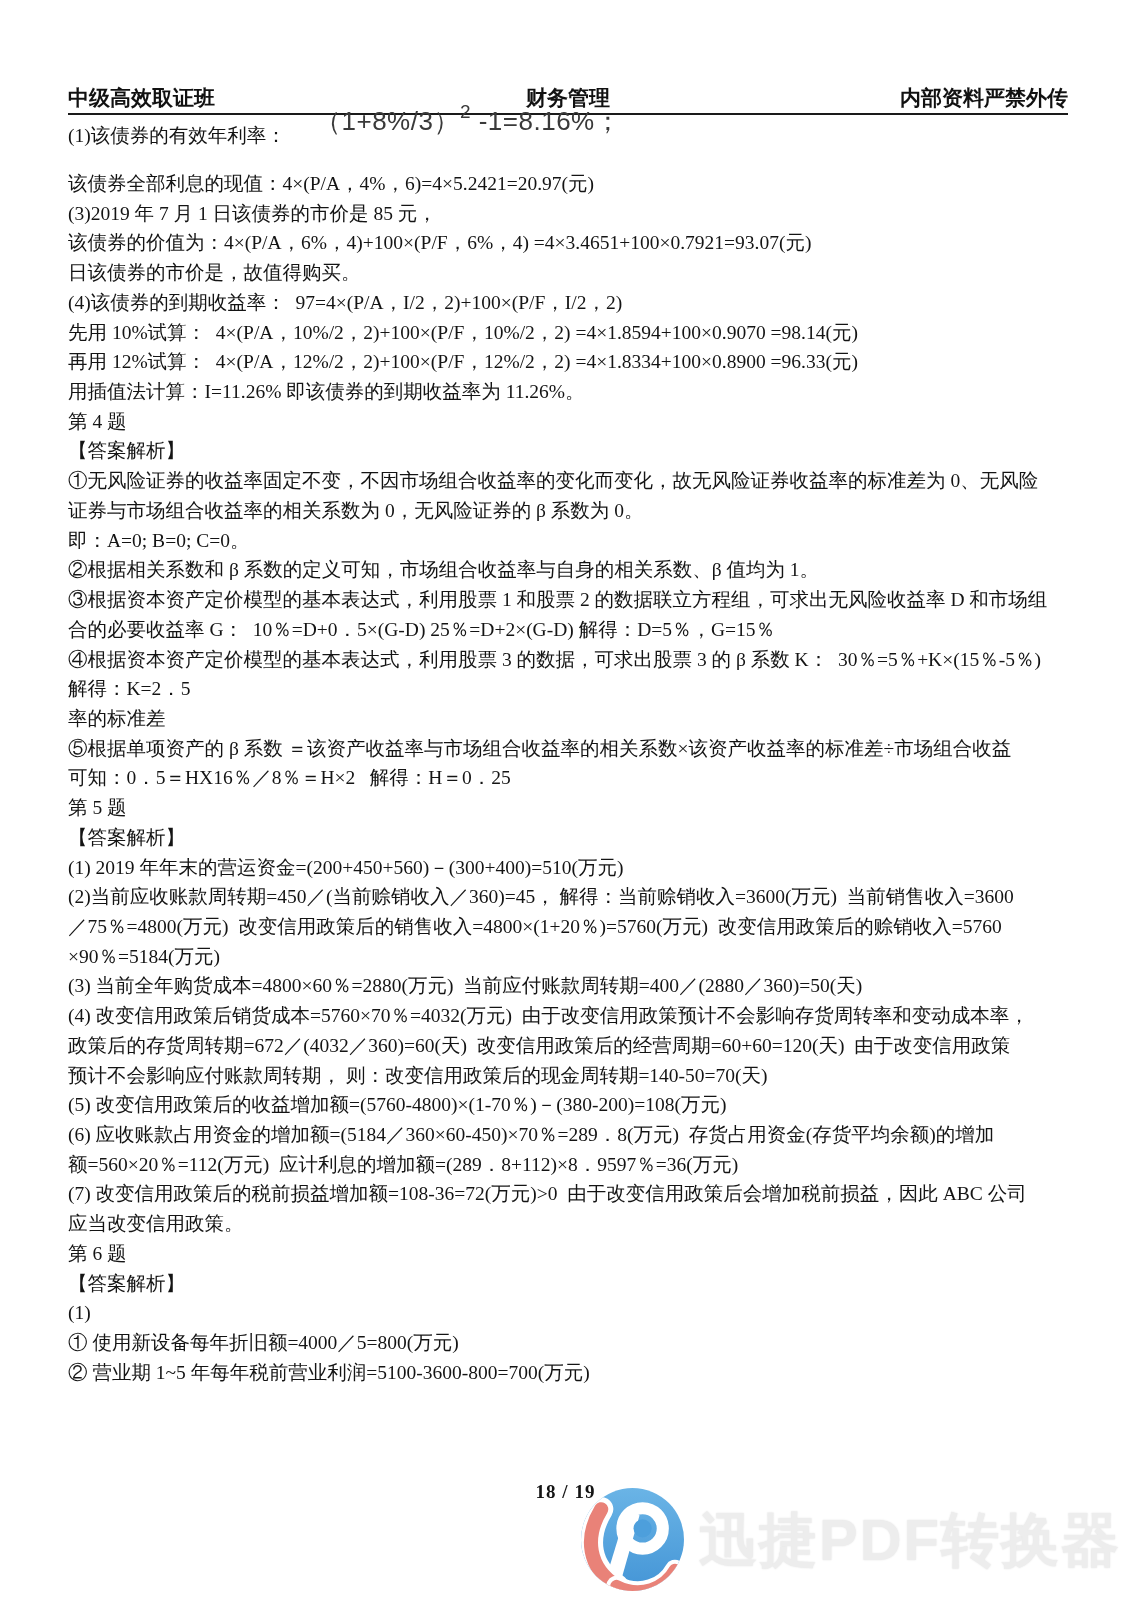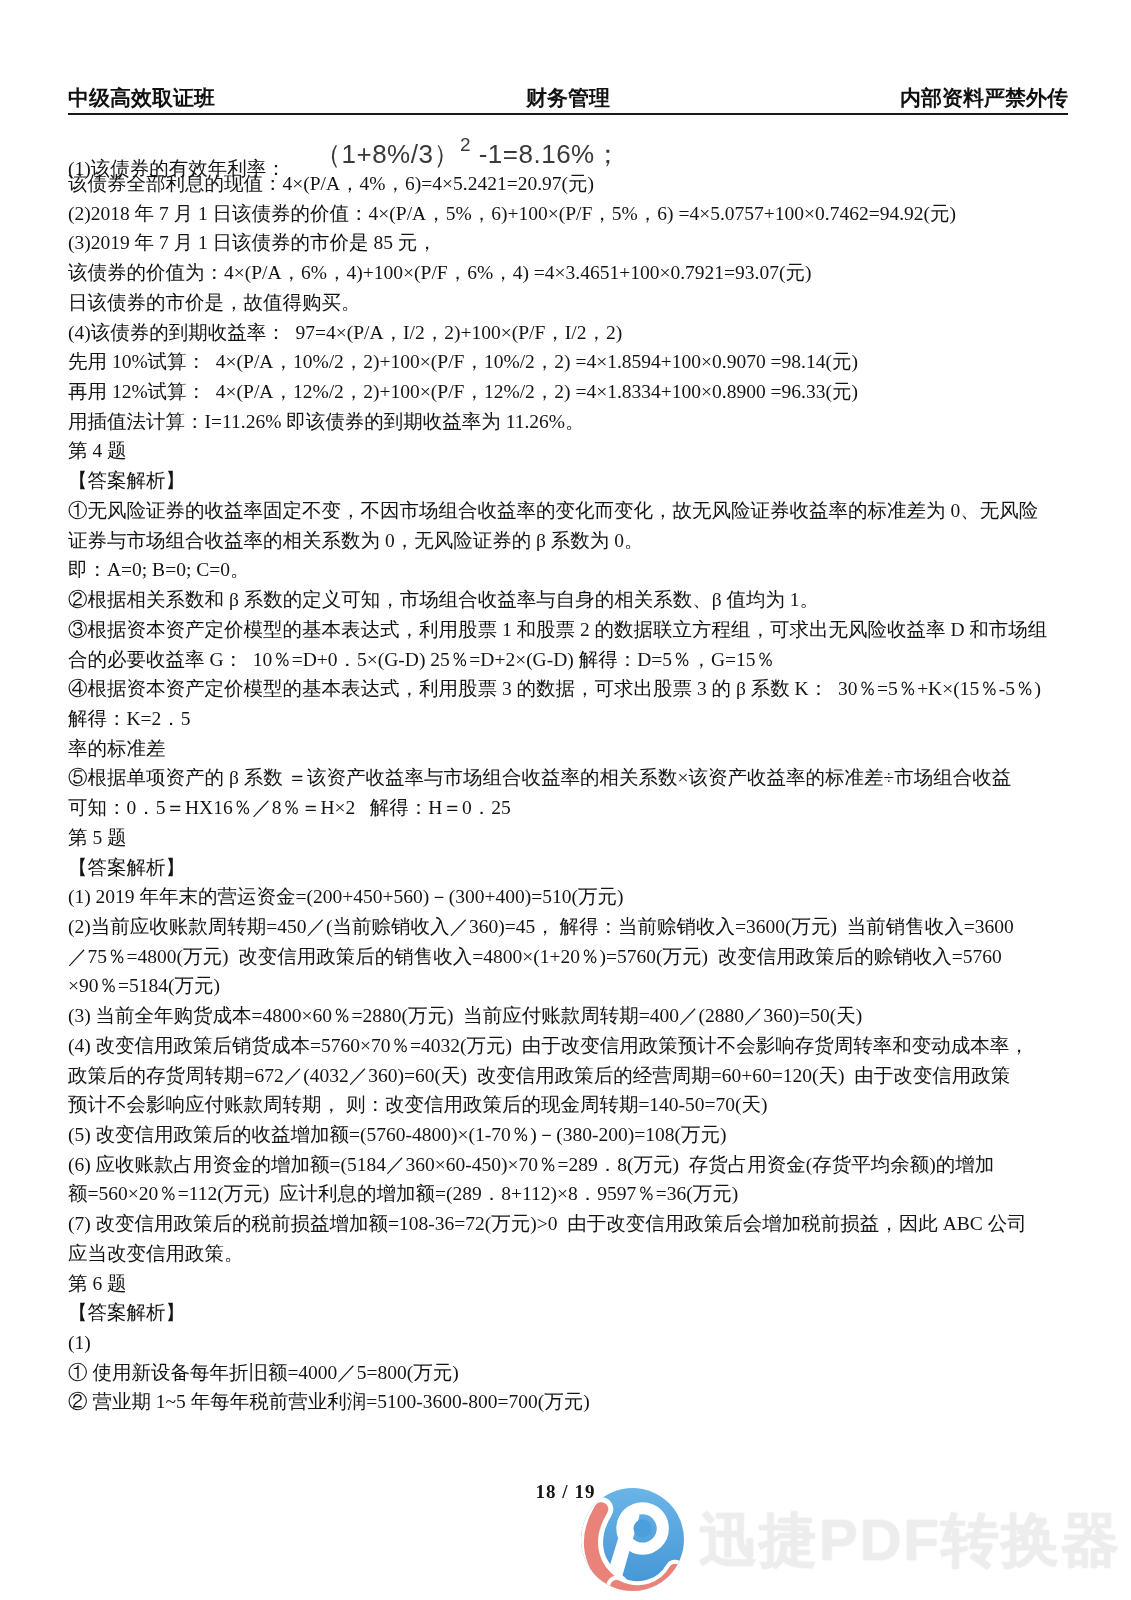--- a/index.html
+++ b/index.html
@@ -20,21 +20,21 @@
   }
   .header .h-left{justify-self:start;}
   .header .h-center{justify-self:center;}
   .header .h-right{justify-self:end;}
   .rule{
     position:absolute;left:68px;top:113px;width:1000px;height:2px;
     background:#1a1a1a;
   }
   
   .formula-row{
-    position:absolute;left:68px;top:136px;width:1000px;height:49px;
+    position:absolute;left:68px;top:103px;width:1000px;height:49px;
   }
   .formula-label{
     position:absolute;left:0;bottom:3px;
     font-size:19.5px;white-space:pre;
   }
   .formula-math{
     position:absolute;left:247px;top:0;
     font-family:"Liberation Sans","DejaVu Sans",sans-serif;
     font-size:26px;color:#3a3a3a;white-space:pre;letter-spacing:0.5px;
   }
@@ -77,21 +77,20 @@
   </div>
   <div class="rule"></div>
 
   <div class="formula-row">
     <span class="formula-label">(1)该债券的有效年利率：</span>
     <span class="formula-math"><span>（1+8%/3）</span><sup>2</sup><span> -1=8.16%；</span></span>
   </div>
 
   <div class="lines">
     <div class="line">该债券全部利息的现值：4×(P/A，4%，6)=4×5.2421=20.97(元)</div>
-    <div class="line">(2)2018 年 7 月 1 日该债券的价值：4×(P/A，5%，6)+100×(P/F，5%，6) =4×5.0757+100×0.7462=94.92(元)</div>
     <div class="line">(3)2019 年 7 月 1 日该债券的市价是 85 元，</div>
     <div class="line">该债券的价值为：4×(P/A，6%，4)+100×(P/F，6%，4) =4×3.4651+100×0.7921=93.07(元)</div>
     <div class="line">日该债券的市价是，故值得购买。</div>
     <div class="line">(4)该债券的到期收益率：  97=4×(P/A，I/2，2)+100×(P/F，I/2，2)</div>
     <div class="line">先用 10%试算：  4×(P/A，10%/2，2)+100×(P/F，10%/2，2) =4×1.8594+100×0.9070 =98.14(元)</div>
     <div class="line">再用 12%试算：  4×(P/A，12%/2，2)+100×(P/F，12%/2，2) =4×1.8334+100×0.8900 =96.33(元)</div>
     <div class="line">用插值法计算：I=11.26% 即该债券的到期收益率为 11.26%。</div>
     <div class="line">第 4 题</div>
     <div class="line">【答案解析】</div>
     <div class="line">①无风险证券的收益率固定不变，不因市场组合收益率的变化而变化，故无风险证券收益率的标准差为 0、无风险</div>

